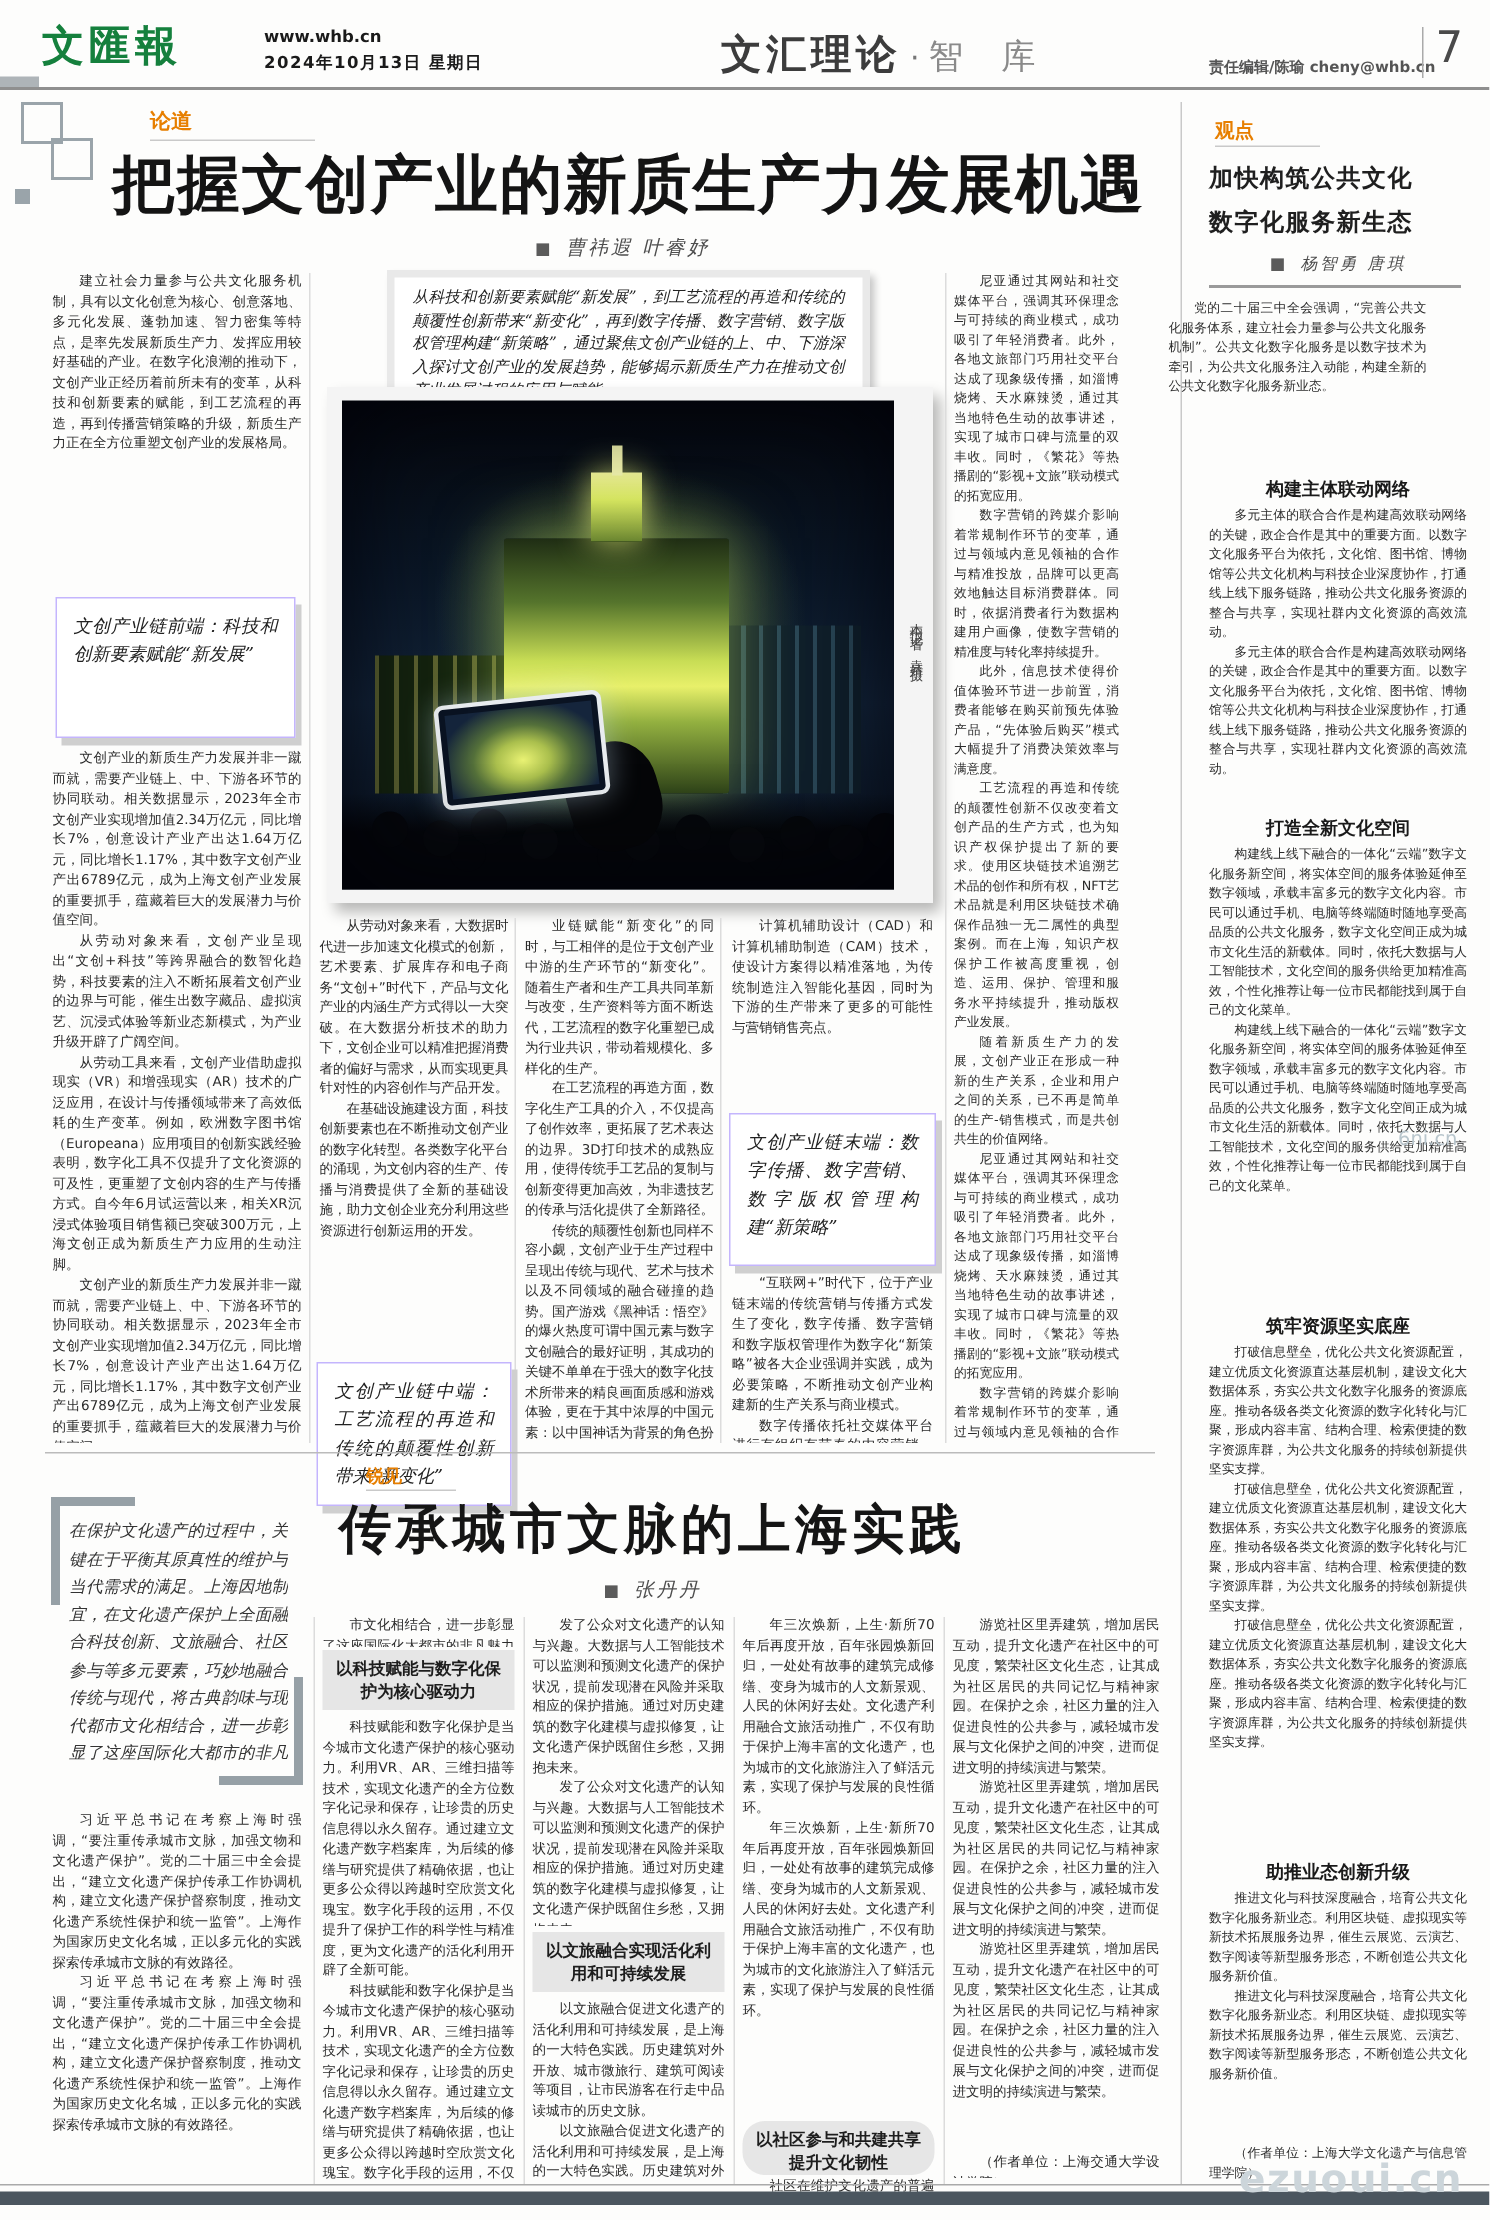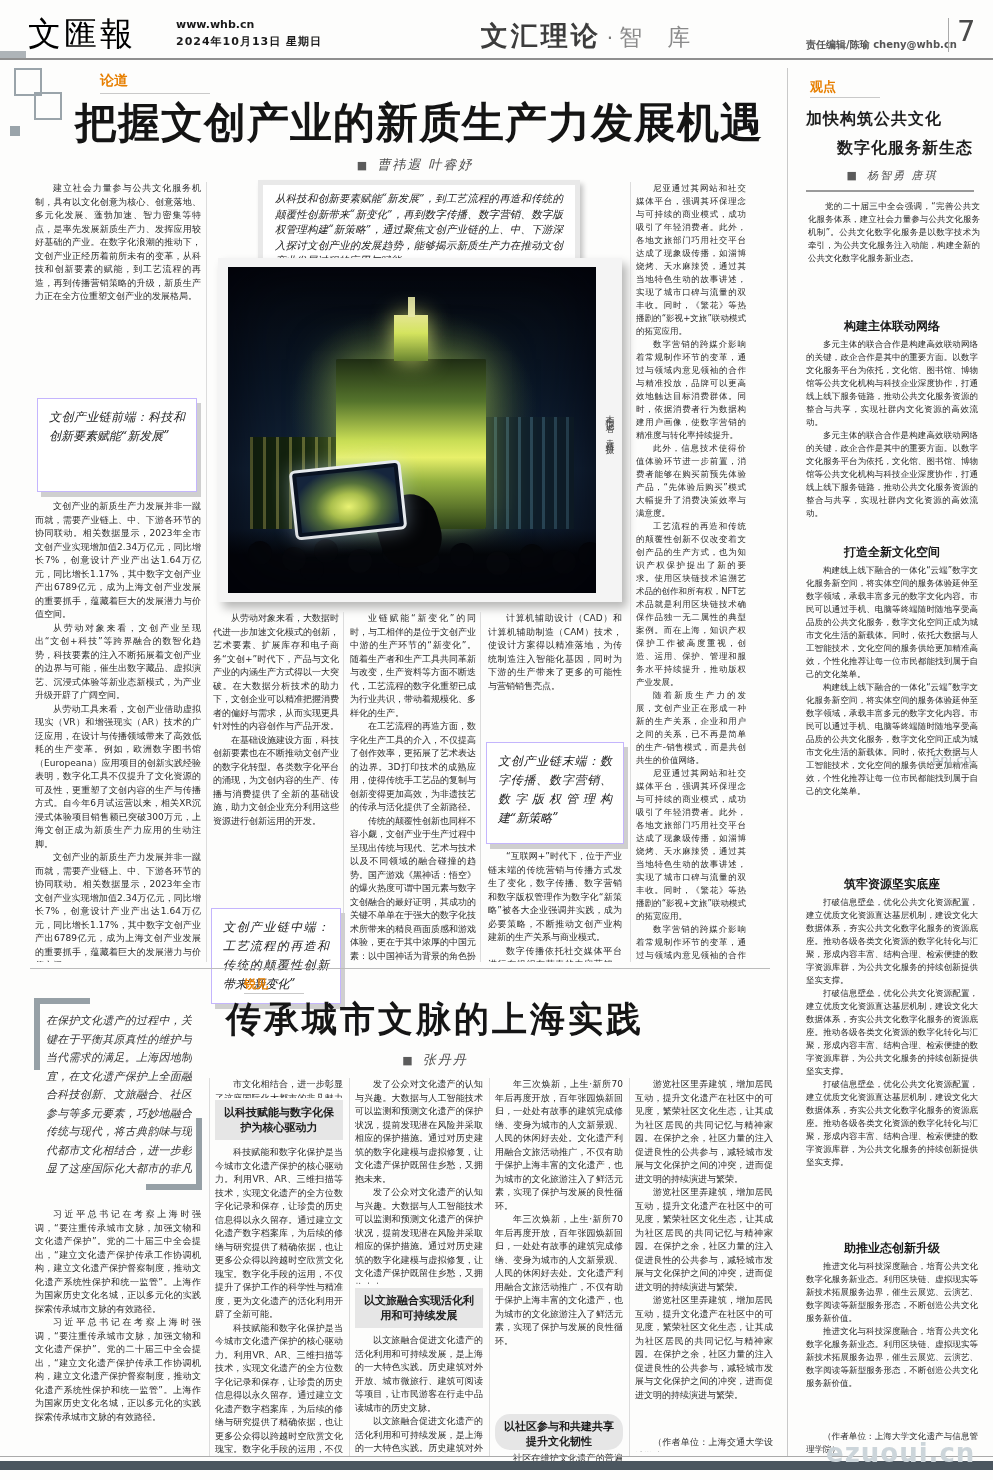--- a/index.html
+++ b/index.html
@@ -1,19 +1,19 @@
 <!DOCTYPE html>
 <html><head>
 <meta charset="utf-8">
 <style>
   html,body{margin:0;padding:0;}
   body{width:993px;height:1480px;position:relative;background:#fdfdfc;font-family:"DejaVu Sans",sans-serif;color:#222;overflow:hidden;}
   .abs{position:absolute;}
   
-  .logo{left:28px;top:12px;font-family:"DejaVu Serif",serif;font-weight:normal;font-size:33px;color:#000000;letter-spacing:3px;}
+  .logo{left:28px;top:12px;font-family:"DejaVu Serif",serif;font-weight:bold;font-size:28px;color:#15803d;letter-spacing:3px;}
   .hurl{left:176px;top:18px;font-size:11px;font-weight:bold;color:#1a1a1a;}
   .hdate{left:176px;top:34px;font-size:11px;font-weight:bold;color:#1a1a1a;letter-spacing:1px;}
   .ctitle{left:440px;top:18px;width:300px;text-align:center;white-space:nowrap;}
   .ctitle .big{font-size:27px;font-weight:900;color:#3c3c3c;letter-spacing:3px;}
   .ctitle .dot{font-size:20px;color:#777;margin:0 6px;}
   .ctitle .sub{font-size:23px;color:#8a8a8a;letter-spacing:9px;}
   .heditor{left:806px;top:38px;font-size:10px;font-weight:bold;color:#555;}
   .hvline{left:948px;top:18px;width:1px;height:34px;background:#aaa;}
   .hpage{left:957px;top:14px;font-size:29px;color:#4a4a4a;}
   .hrule{left:0;top:58px;width:993px;height:2px;background:#8f8f8f;}
@@ -221,27 +221,27 @@
     <p>游览社区里弄建筑，增加居民互动，提升文化遗产在社区中的可见度，繁荣社区文化生态，让其成为社区居民的共同记忆与精神家园。在保护之余，社区力量的注入促进良性的公共参与，减轻城市发展与文化保护之间的冲突，进而促进文明的持续演进与繁荣。</p>
   </div>
 <div class="abs col" style="left:635px;top:1436px;width:138px;height:16px;">
     <p style="text-indent:2em;margin:0;">（作者单位：上海交通大学设计学院）</p>
   </div>
 
 <div class="abs vrule" style="left:787px;top:68px;height:1388px;background:#c9c9c9;"></div>
 <div class="abs slabel" style="left:810px;top:78px;font-size:13px;">观点</div>
 <div class="abs underline" style="left:810px;top:97px;width:70px;"></div>
 <div class="abs g-headline" style="left:806px;top:104px;">加快构筑公共文化</div>
-<div class="abs g-headline" style="left:837px;top:133px;text-align:center;">数字化服务新生态</div>
+<div class="abs g-headline" style="left:806px;top:133px;text-align:center;">数字化服务新生态</div>
 <div class="abs byline" style="left:806px;top:168px;width:172px;text-align:center;font-size:11px;">
   <span class="bsq">■</span><span>杨智勇 唐琪</span>
 </div>
 <div class="abs" style="left:806px;top:190px;width:168px;height:2px;background:#9a9a9a;"></div>
 
-<div class="abs col fs8" style="left:808px;top:200px;width:172px;height:112px;">
+<div class="abs col fs8" style="left:779px;top:200px;width:172px;height:112px;">
     <p>党的二十届三中全会强调，“完善公共文化服务体系，建立社会力量参与公共文化服务机制”。公共文化数字化服务是以数字技术为牵引，为公共文化服务注入动能，构建全新的公共文化数字化服务新业态。</p>
   </div>
 <div class="abs g-sub" style="left:806px;top:318px;width:172px;">构建主体联动网络</div>
 <div class="abs col fs8" style="left:806px;top:338px;width:172px;height:200px;">
     <p>多元主体的联合合作是构建高效联动网络的关键，政企合作是其中的重要方面。以数字文化服务平台为依托，文化馆、图书馆、博物馆等公共文化机构与科技企业深度协作，打通线上线下服务链路，推动公共文化服务资源的整合与共享，实现社群内文化资源的高效流动。</p>
     <p>多元主体的联合合作是构建高效联动网络的关键，政企合作是其中的重要方面。以数字文化服务平台为依托，文化馆、图书馆、博物馆等公共文化机构与科技企业深度协作，打通线上线下服务链路，推动公共文化服务资源的整合与共享，实现社群内文化资源的高效流动。</p>
   </div>
 <div class="abs g-sub" style="left:806px;top:544px;width:172px;">打造全新文化空间</div>
 <div class="abs col fs8" style="left:806px;top:564px;width:172px;height:306px;">
     <p>构建线上线下融合的一体化“云端”数字文化服务新空间，将实体空间的服务体验延伸至数字领域，承载丰富多元的数字文化内容。市民可以通过手机、电脑等终端随时随地享受高品质的公共文化服务，数字文化空间正成为城市文化生活的新载体。同时，依托大数据与人工智能技术，文化空间的服务供给更加精准高效，个性化推荐让每一位市民都能找到属于自己的文化菜单。</p>

